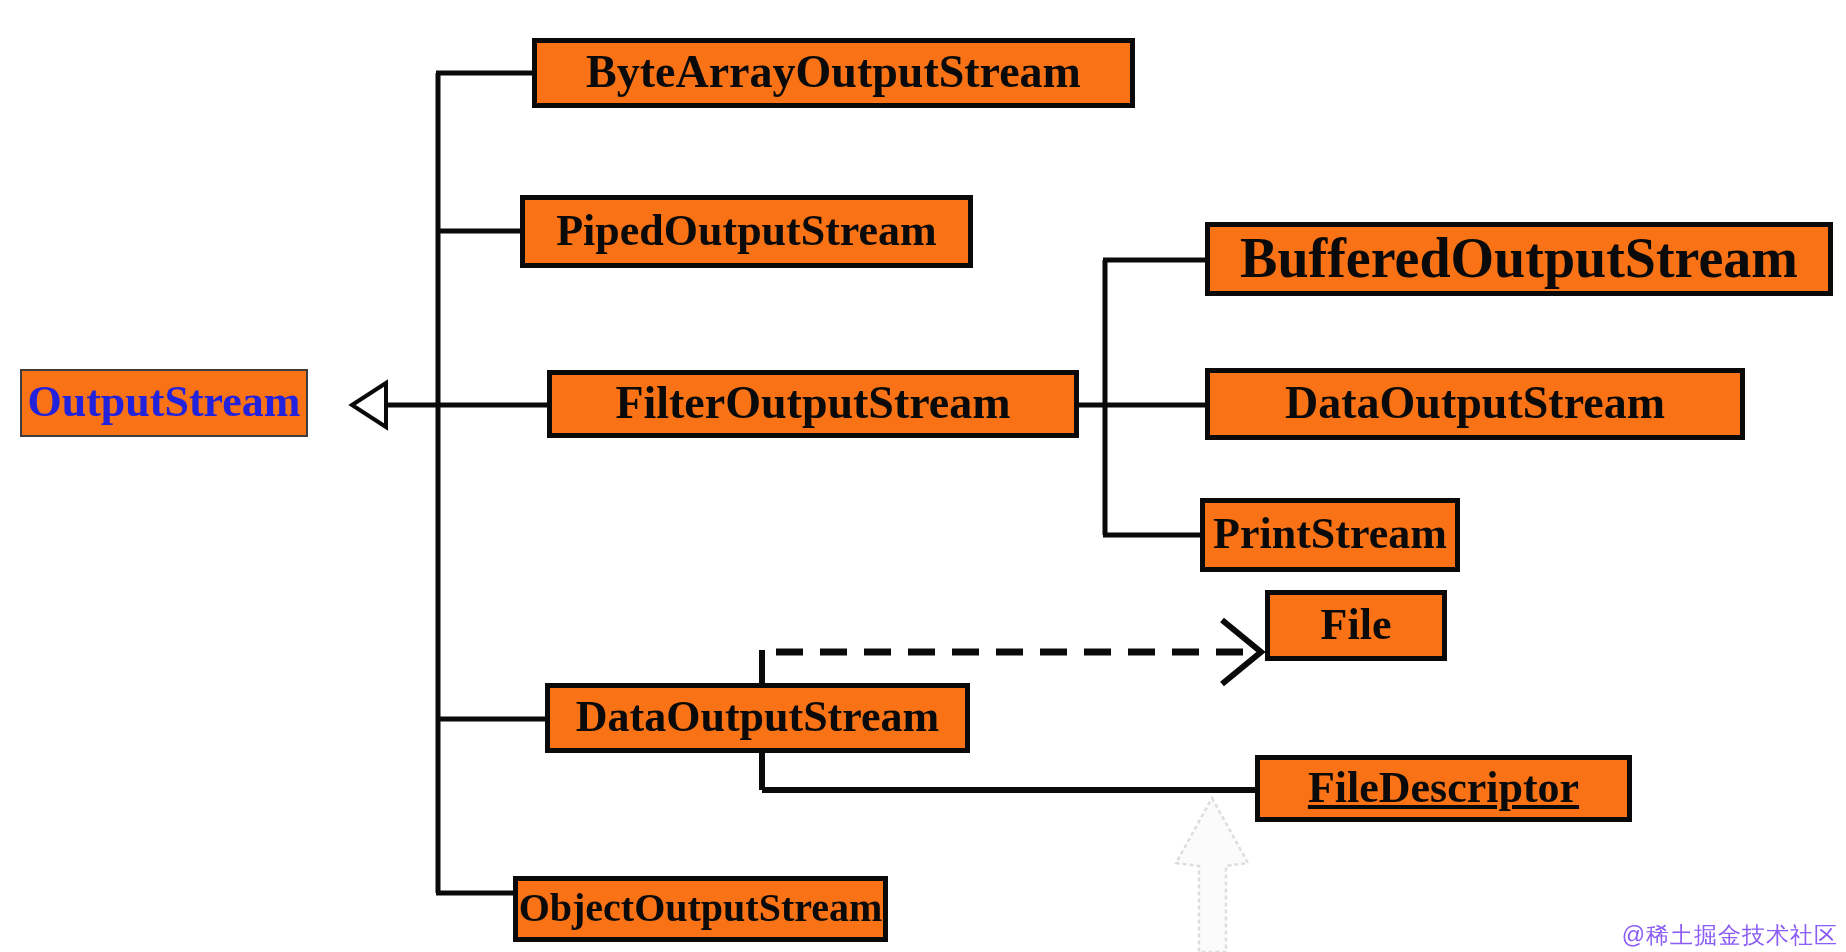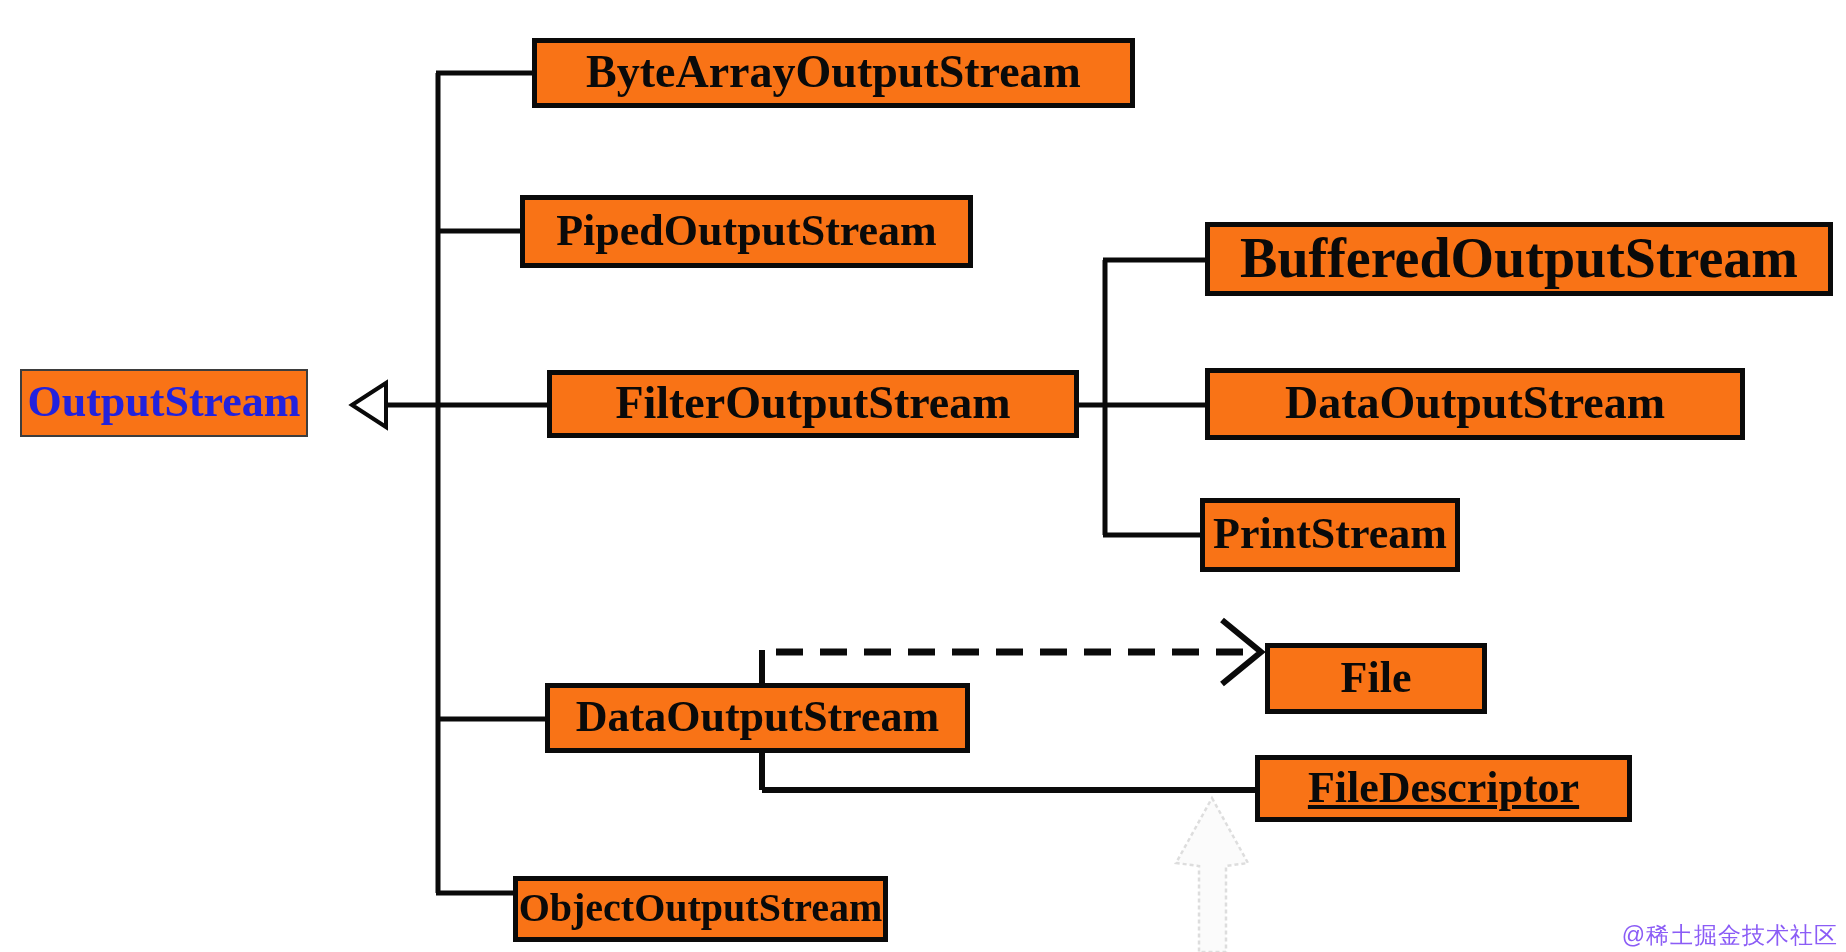--- a/index.html
+++ b/index.html
@@ -27,21 +27,21 @@
   .n-bytearray   {left:532px; top:38px;  width:603px;height:70px;font-size:46px;}
   .n-piped       {left:520px; top:195px; width:453px;height:73px;font-size:44px;}
   .n-filter      {left:547px; top:370px; width:532px;height:68px;font-size:46px;}
   .n-fileoutput  {left:545px; top:683px; width:425px;height:70px;font-size:44px;}
   .n-objectoutput{left:513px; top:876px; width:375px;height:66px;font-size:40px;}
   
   .n-buffered{left:1205px;top:222px;width:628px;height:74px;font-size:56px;}
   .n-data    {left:1205px;top:368px;width:540px;height:72px;font-size:46px;}
   .n-print   {left:1200px;top:498px;width:260px;height:74px;font-size:44px;justify-content:center;}
   
-  .n-file          {left:1265px;top:643px;width:222px;height:71px;font-size:44px;}
+  .n-file          {left:1265px;top:590px;width:182px;height:71px;font-size:44px;}
   .n-filedescriptor{left:1255px;top:755px;width:377px;height:67px;font-size:44px;text-decoration:underline;}
 
   .watermark{
     position:absolute;right:8px;top:920px;
     font-family:"Liberation Sans","DejaVu Sans",sans-serif;
     font-size:23px;color:#b3b3b3;letter-spacing:1px;
   }
 </style>
 </head>
 <body>

